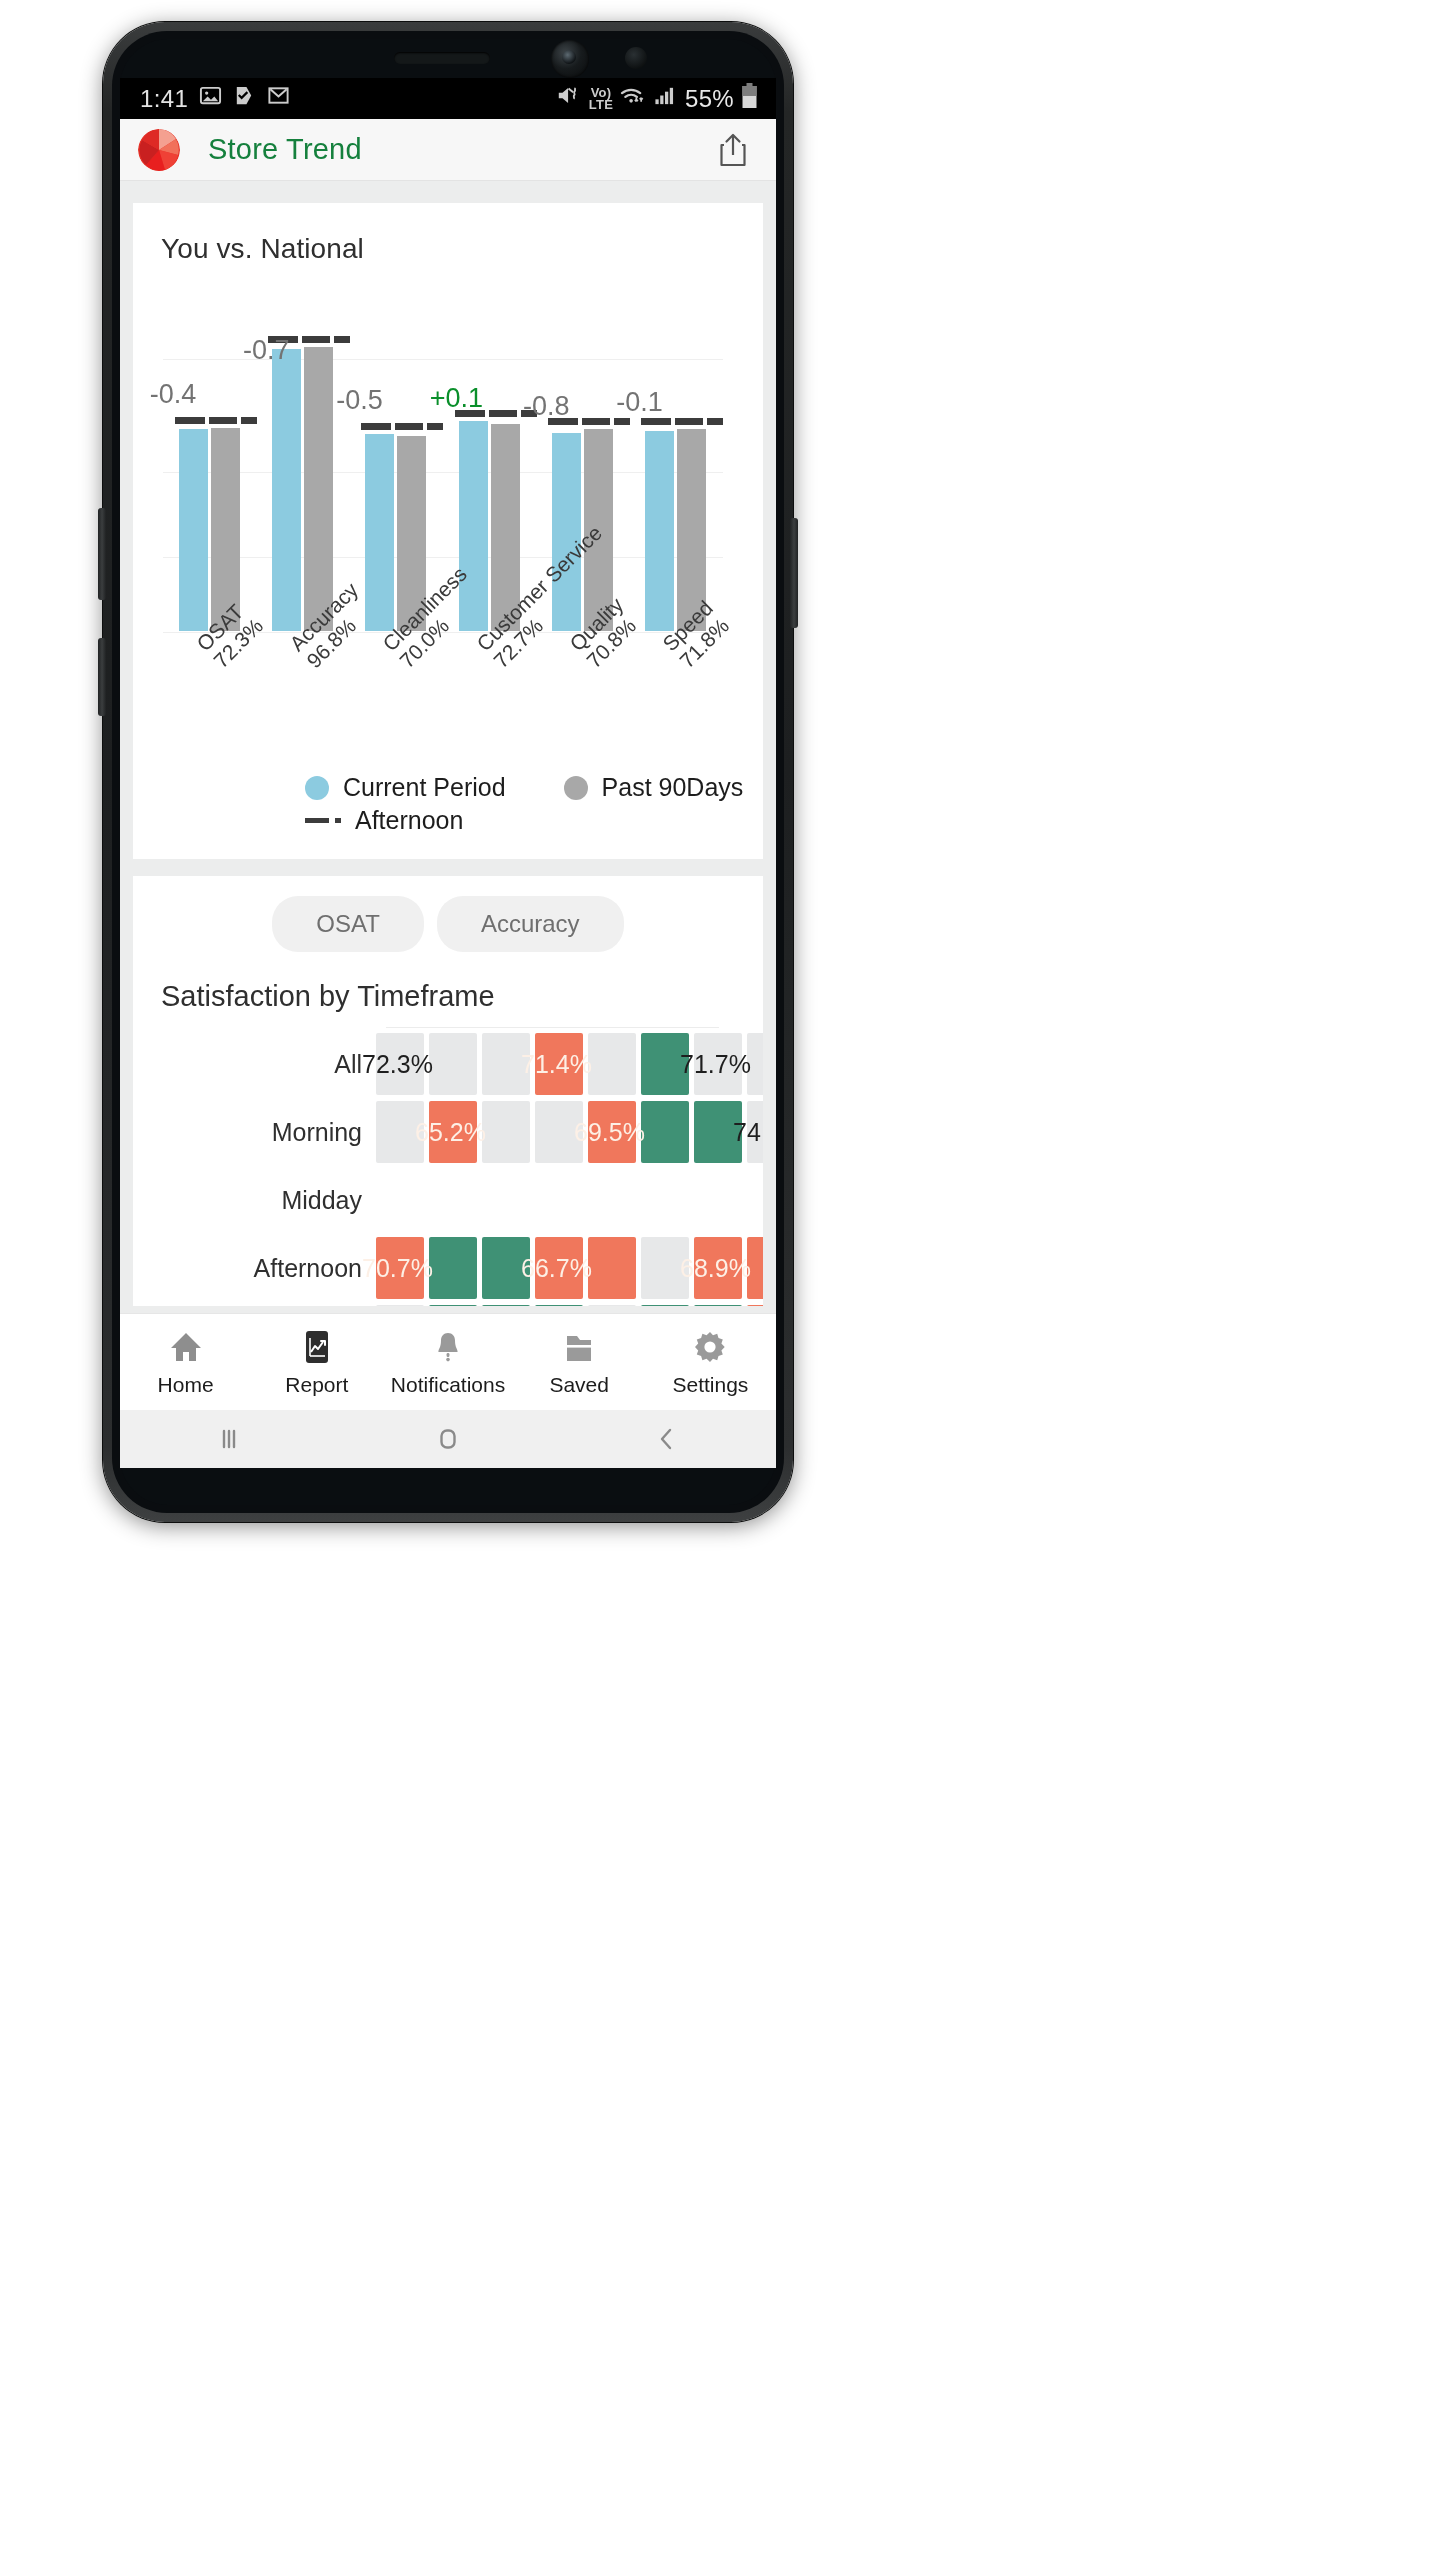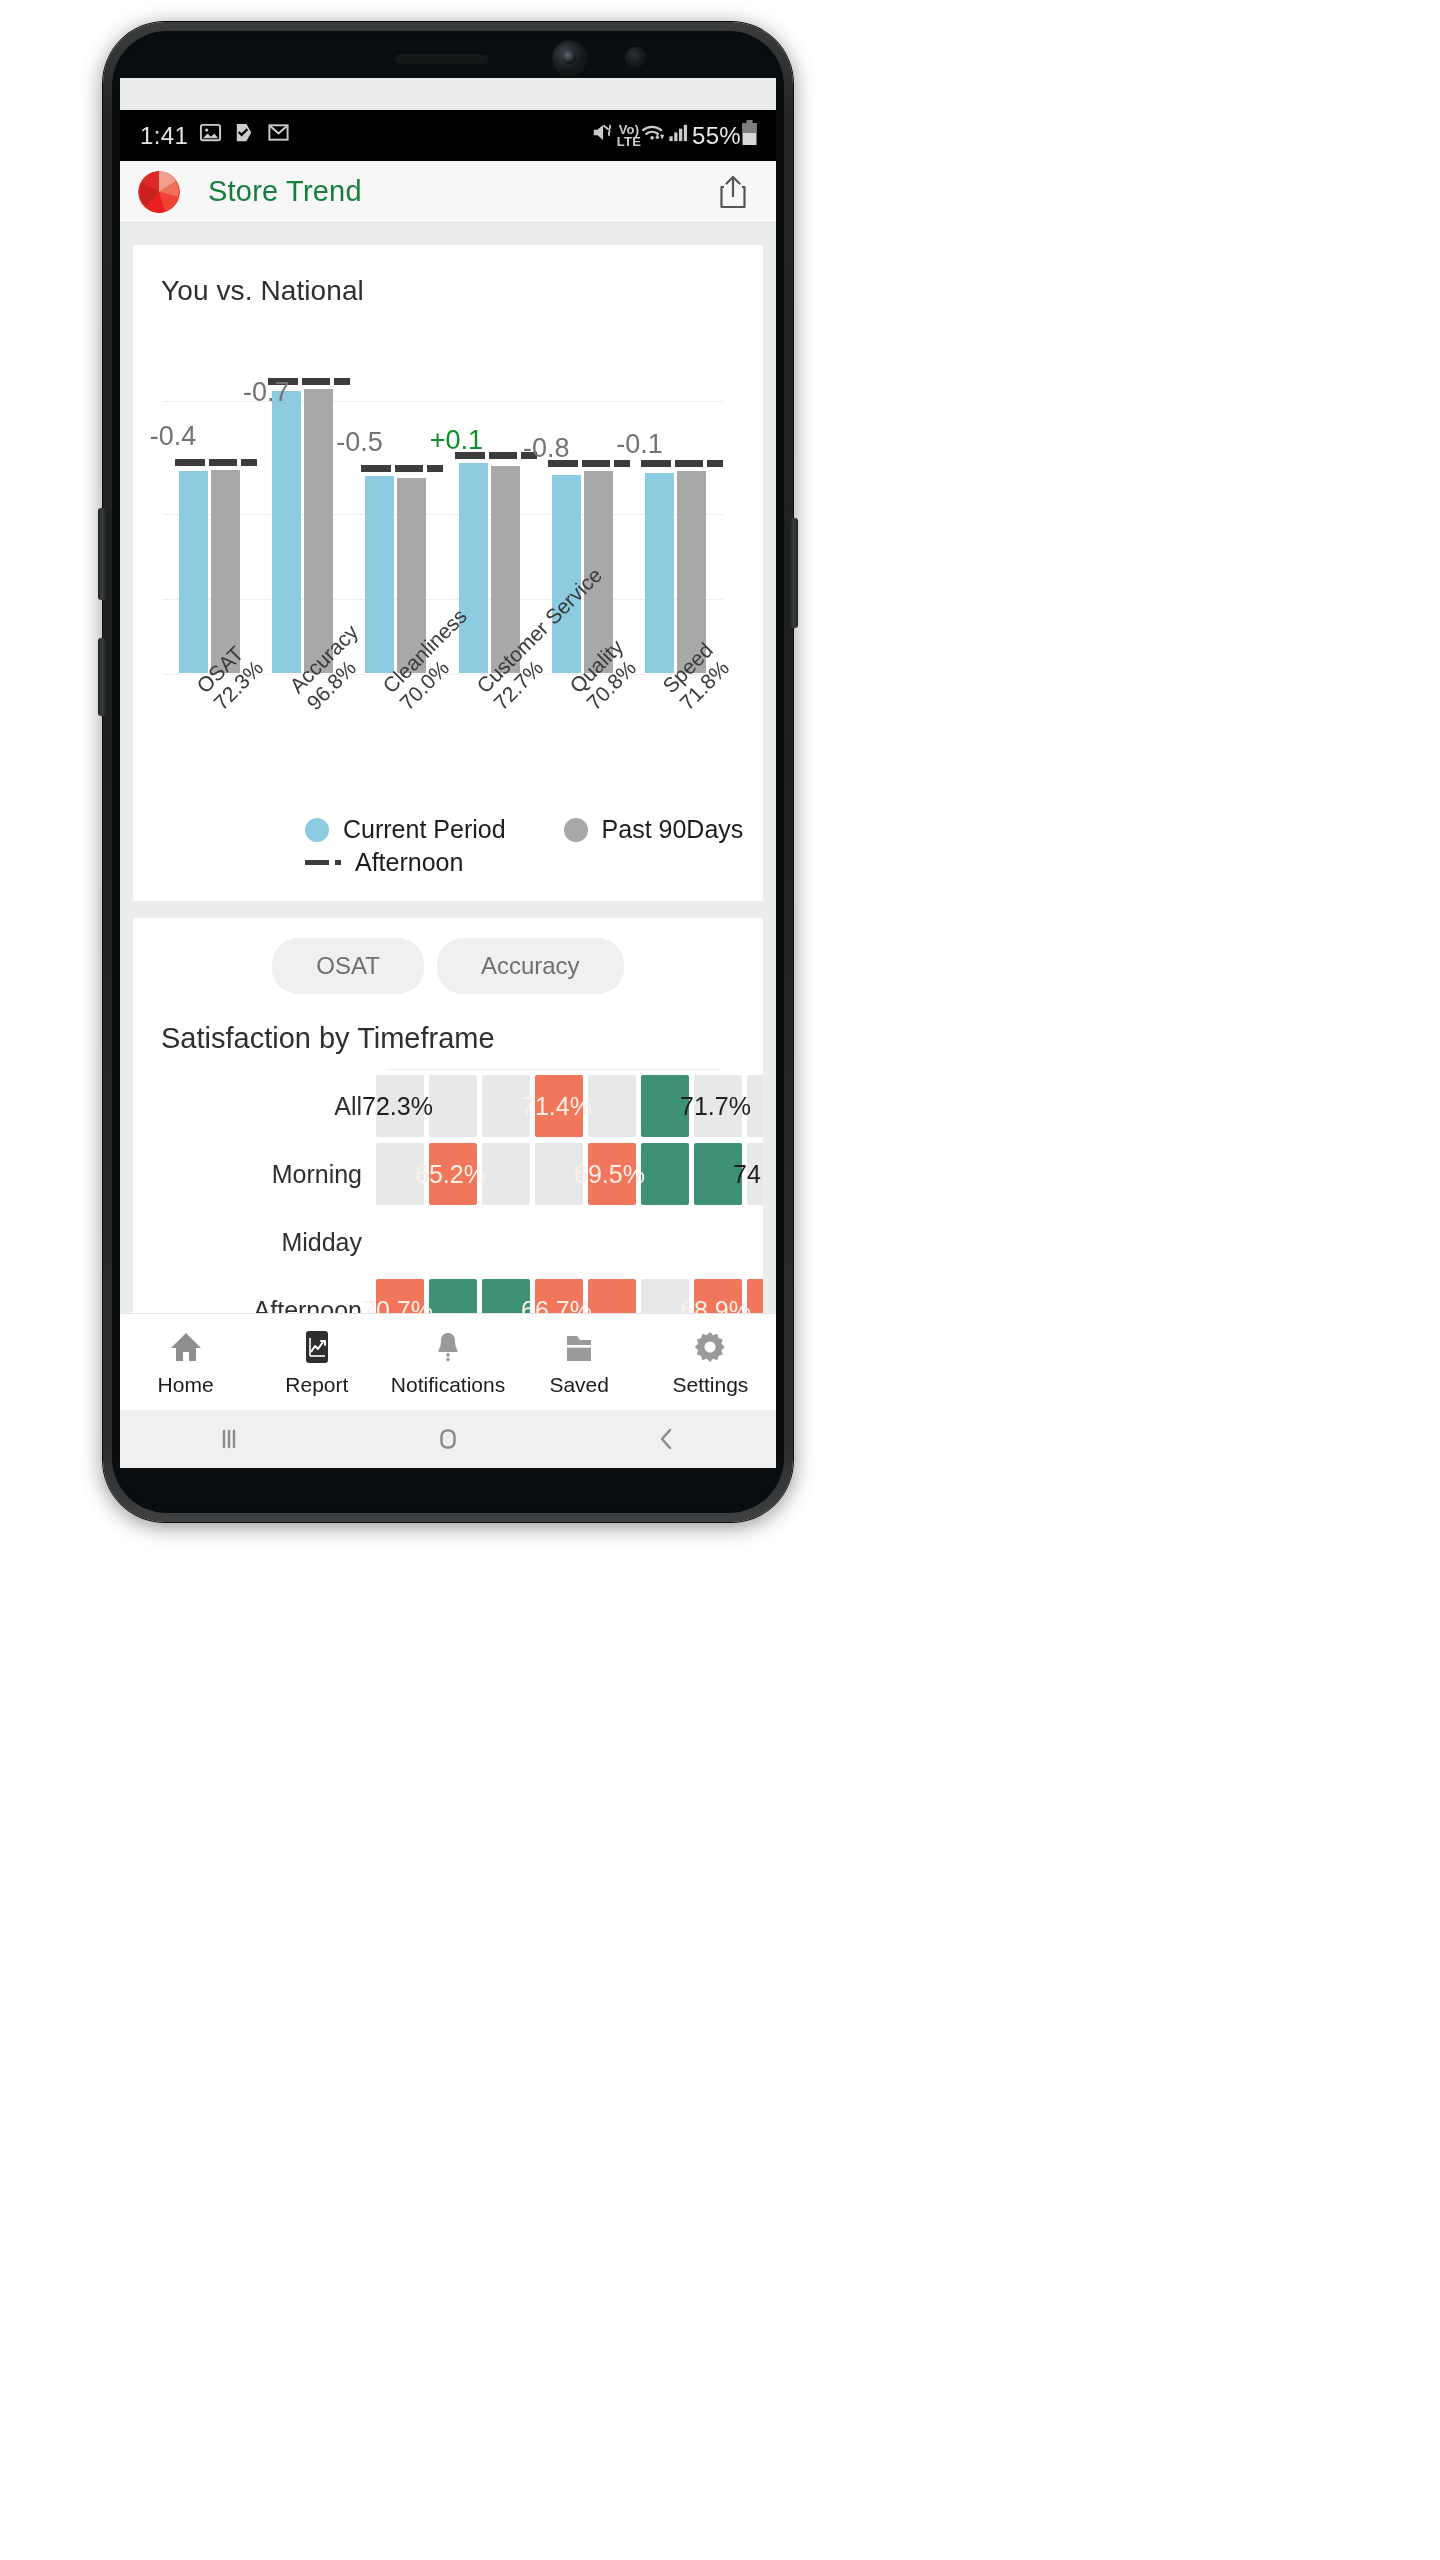--- a/index.html
+++ b/index.html
@@ -66,27 +66,27 @@
   #screen-content {
     position: absolute;
     left: 120px; top: 78px;
     width: 656px; height: 1390px;
     background: #eceded;
     overflow: hidden;
   }
 
   
   #status-bar {
-    height: 51px; background: #000000; color: #d4d4d4;
+    height: 41px; background: #000000; color: #d4d4d4;
     display: flex; align-items: center; padding: 0 18px 0 20px;
-    font-size: 23px; letter-spacing: .2px; margin-top: 32px;
+    font-size: 23px; letter-spacing: .2px;
   }
   #status-left { display: flex; align-items: center; gap: 11px; }
   #status-time { font-size: 24px; color:#e3e3e3; letter-spacing:.4px;}
-  #status-right { margin-left: auto; display: flex; align-items: center; }
+  #status-right { margin-left: auto; display: flex; align-items: center; gap: 7px; }
   .sb-icon { display:block; }
   #battery-pct { font-size: 24px; color: #e8e8e8; margin-left:2px; letter-spacing:.3px;}
   #volte-badge { display:flex; flex-direction:column; align-items:center; line-height:.92; font-size:13px; color:#ccc; font-weight:600;}
 
   
   #app-bar {
     height: 62px; background: #f7f7f7;
     display: flex; align-items: center; padding: 0 22px 0 18px;
     border-bottom: 1px solid #e3e3e3;
   }

